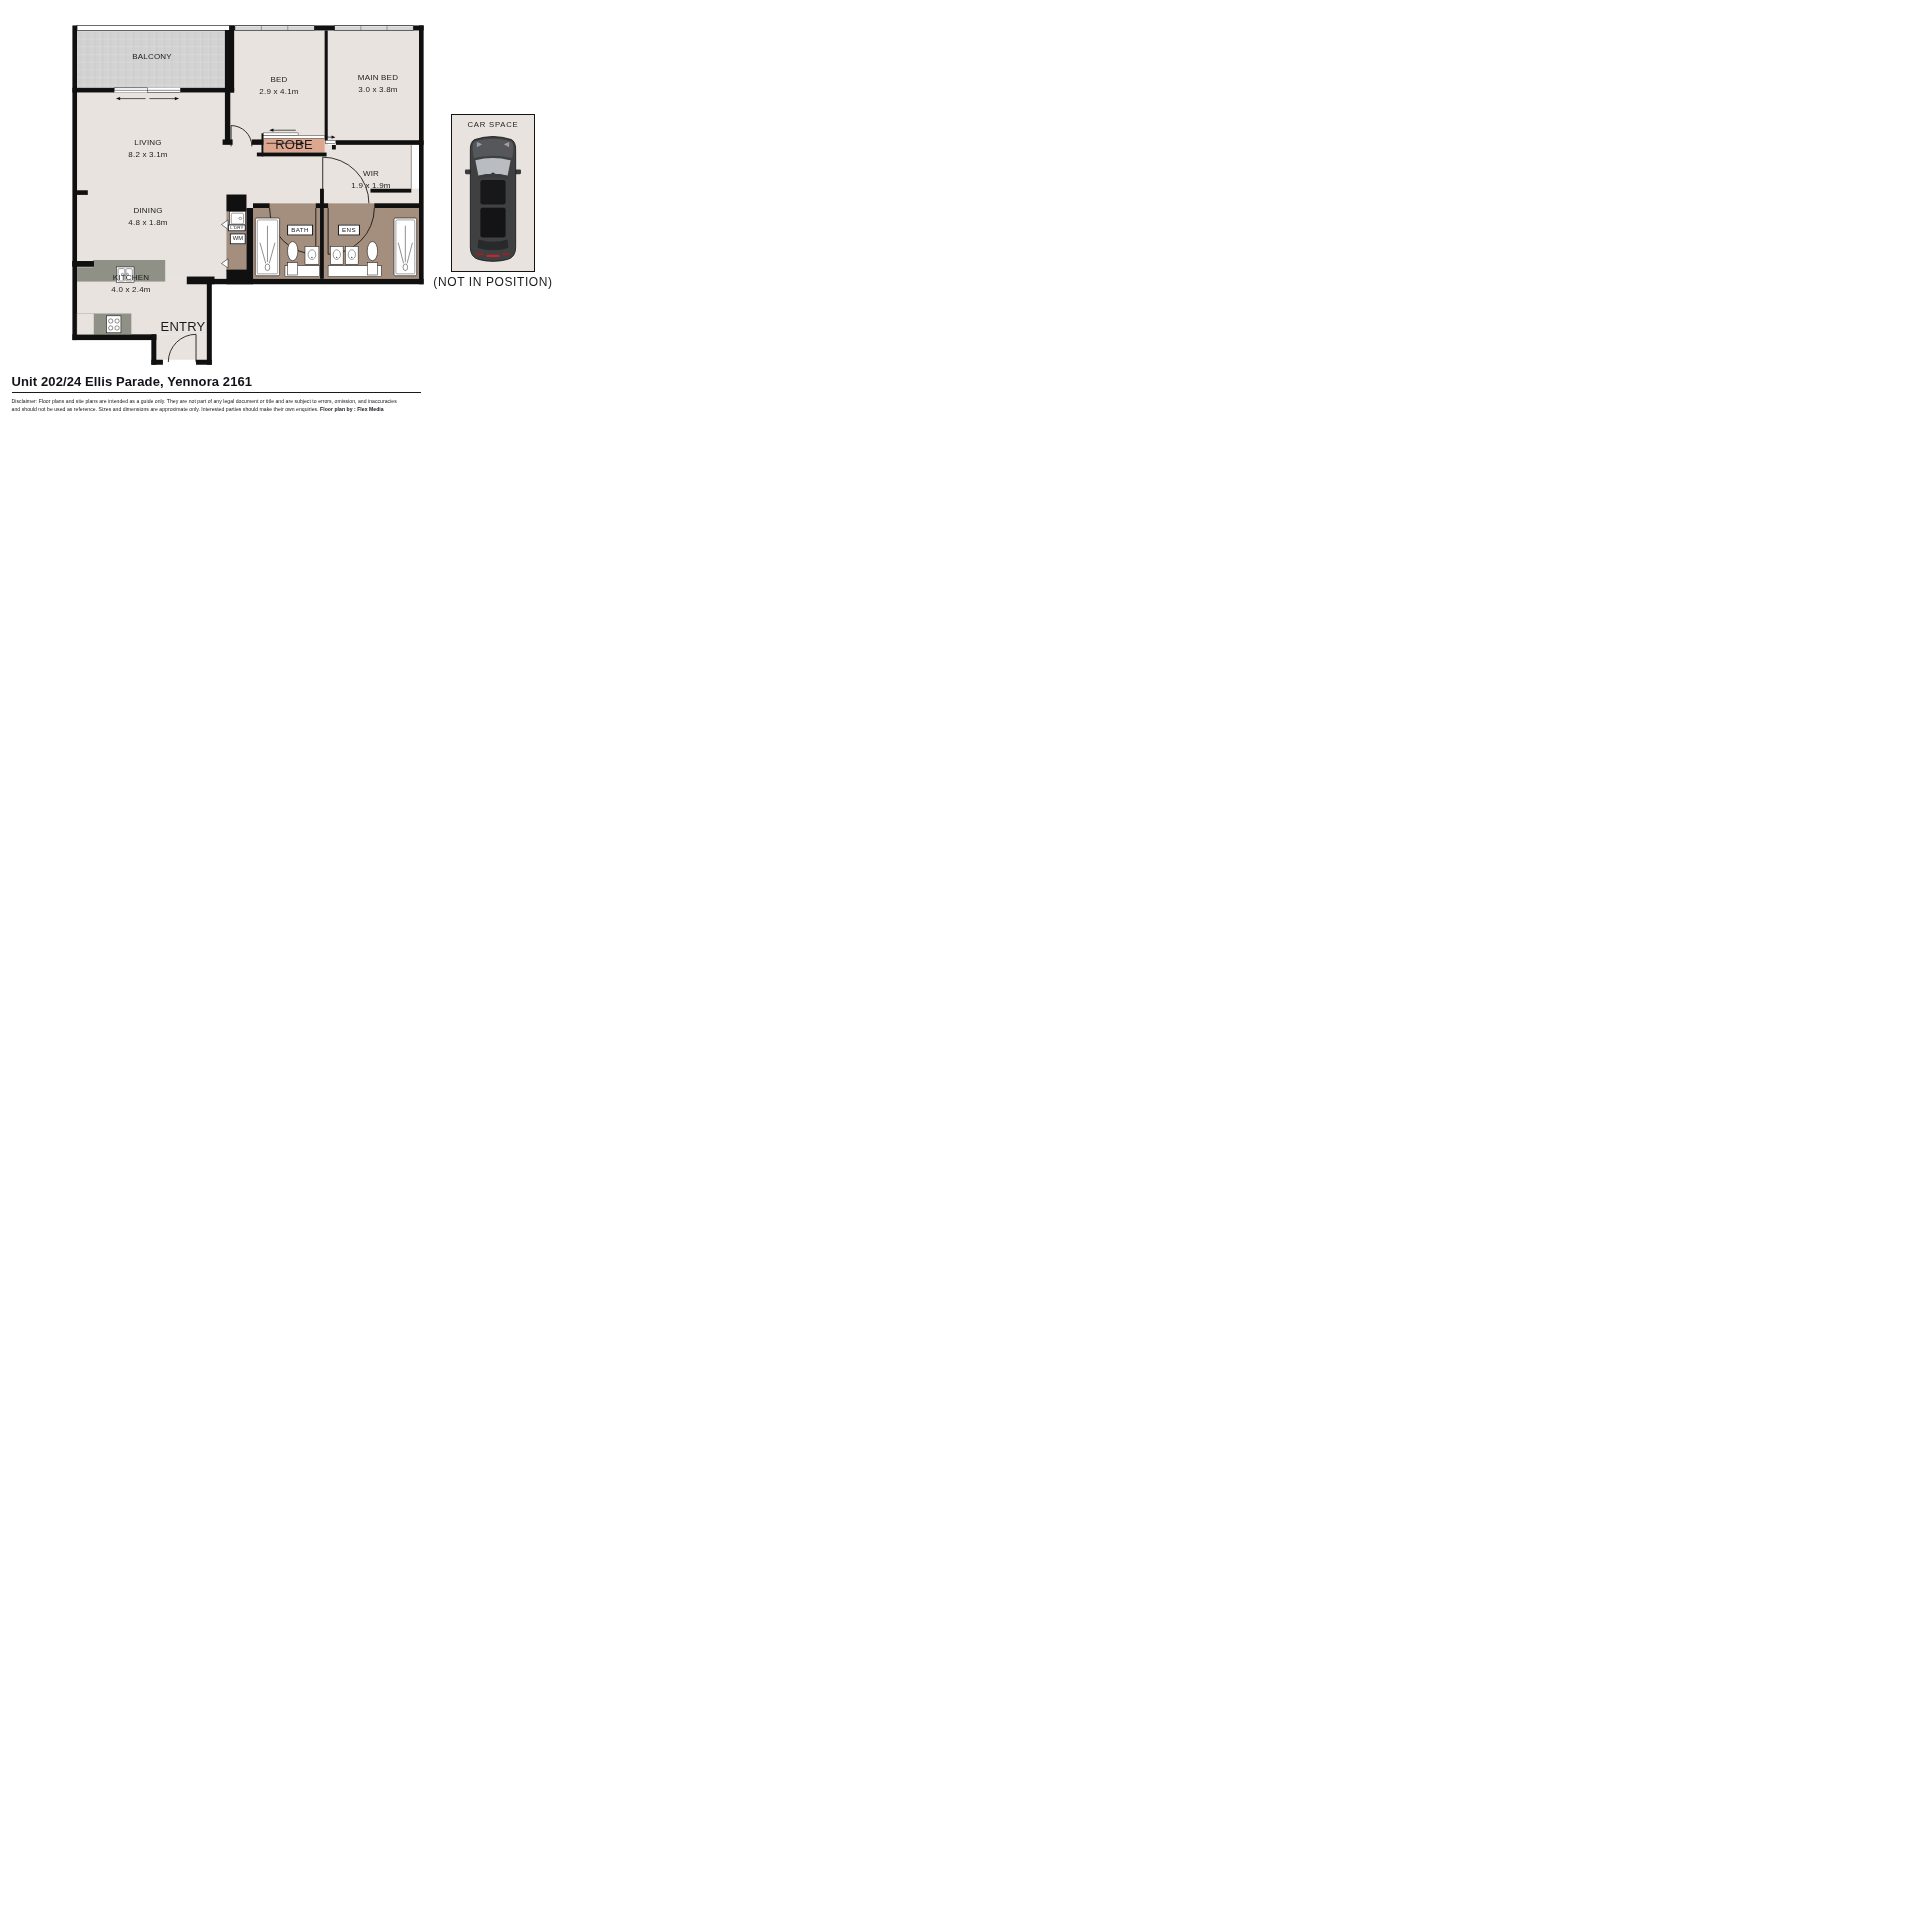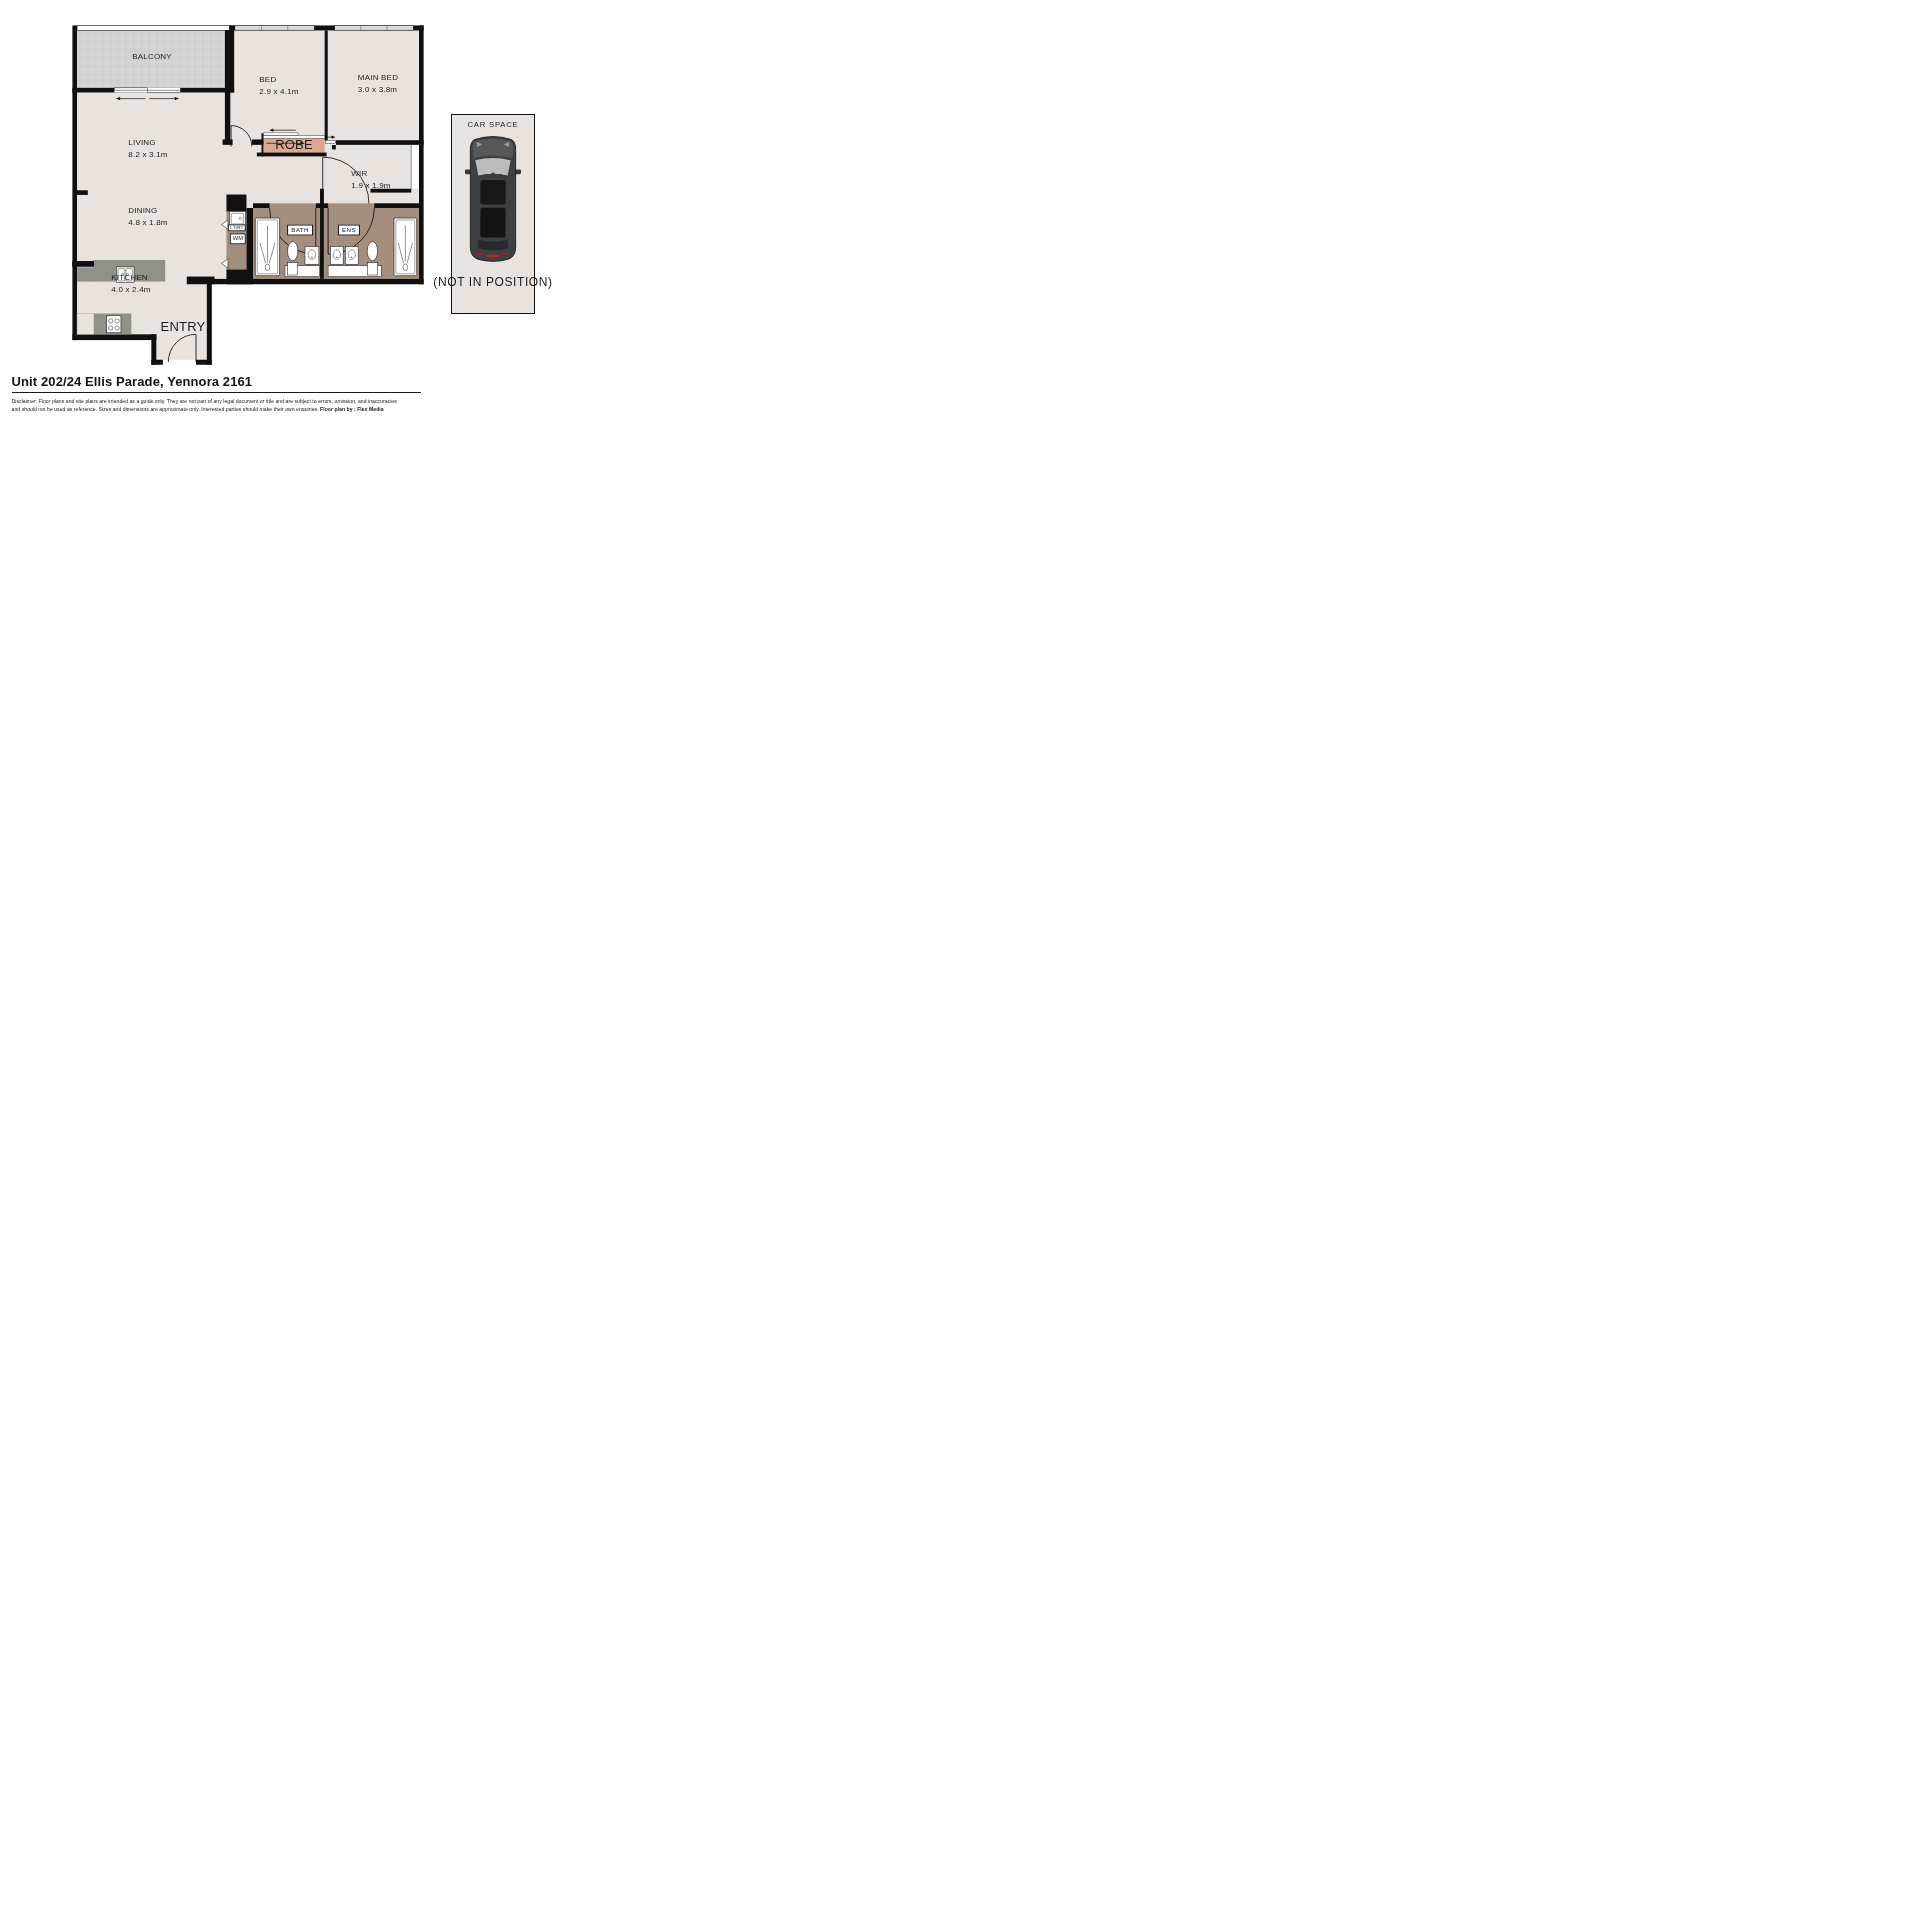--- a/index.html
+++ b/index.html
@@ -6,33 +6,33 @@
     --floor:#e8e3de; --wall:#101010; --wet:#a48e7d; --robe:#dda78f;
     --tile:#d2d2d2; --tileline:#e2e2e2; --counter:#8f9086; --page:#ffffff;
     --ink:#1b1b1b;
   }
   *{margin:0;padding:0;box-sizing:border-box}
   body{background:#fff;font-family:"Liberation Sans",sans-serif;color:var(--ink)}
   .page{position:relative;width:595px;height:421px;background:var(--page);overflow:hidden}
   .plan-svg{position:absolute;left:0;top:0}
 
   
-  .lbl{position:absolute;transform:translate(-50%,-50%);
+  .lbl{position:absolute;transform:translate(-50%,-50%);text-align:center;
        color:var(--ink);letter-spacing:0.2px;white-space:nowrap;line-height:1.5}
   .lbl .l1,.lbl .l2{font-size:8px}
   .sm .l1{font-size:13px}
   .boxed{background:#fff;border:0.8px solid #141414;padding:0.4px 3.1px 0.8px;line-height:1.25}
   .boxed .l1{font-size:6.2px;letter-spacing:0.4px}
   .boxed-sm{background:#fff;border:0.8px solid #141414;padding:0 1.5px;line-height:1.2}
   .boxed-sm .l1{font-size:4.4px;letter-spacing:0.2px}
   .boxed-wm{background:#fff;border:0.8px solid #141414;padding:1.2px 1.9px;line-height:1.2}
   .boxed-wm .l1{font-size:5.8px;letter-spacing:0.2px}
 
   
-  .car-box{position:absolute;left:451px;top:114px;width:84px;height:200px;
+  .car-box{position:absolute;left:451px;top:114px;width:84px;height:158px;
            background:var(--floor);border:1.2px solid #141414}
   .car-title{position:absolute;left:50%;top:5.4px;transform:translateX(-50%);
              font-size:7.7px;letter-spacing:0.8px;white-space:nowrap}
   .car-note{position:absolute;left:493px;top:282px;transform:translate(-50%,-50%);
             font-size:12px;letter-spacing:0.6px;white-space:nowrap}
   .car-svg{position:absolute;left:50%;top:20px;transform:translateX(-50%)}
 
   
   .title{position:absolute;left:11.6px;top:374px;font-size:13px;font-weight:600;
          letter-spacing:0.1px;color:#121218}

